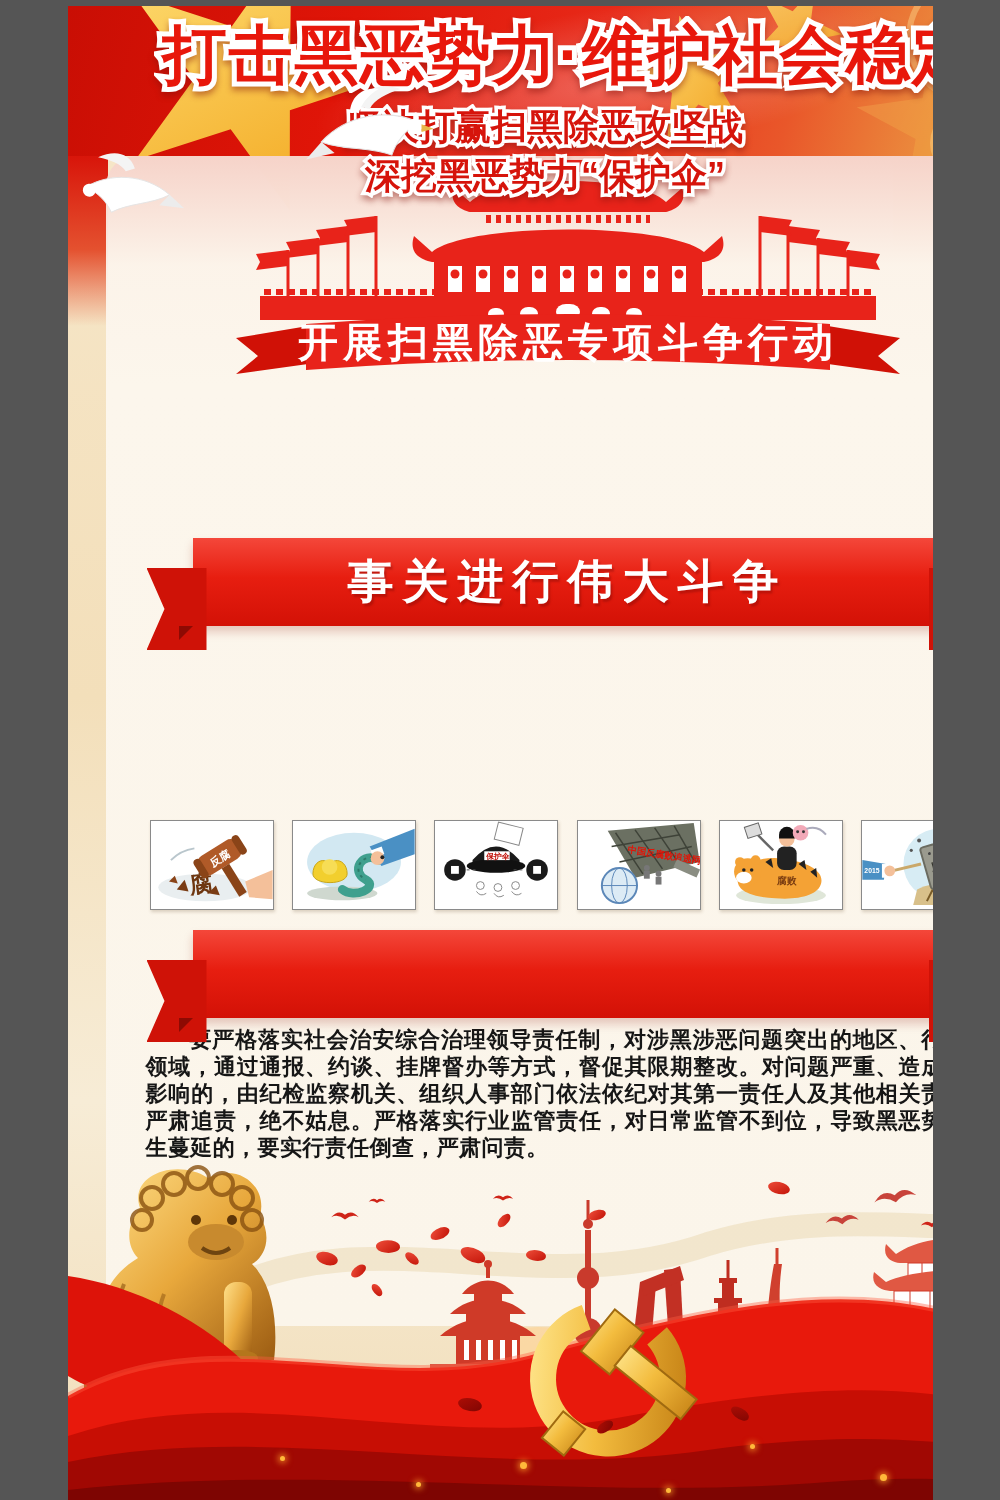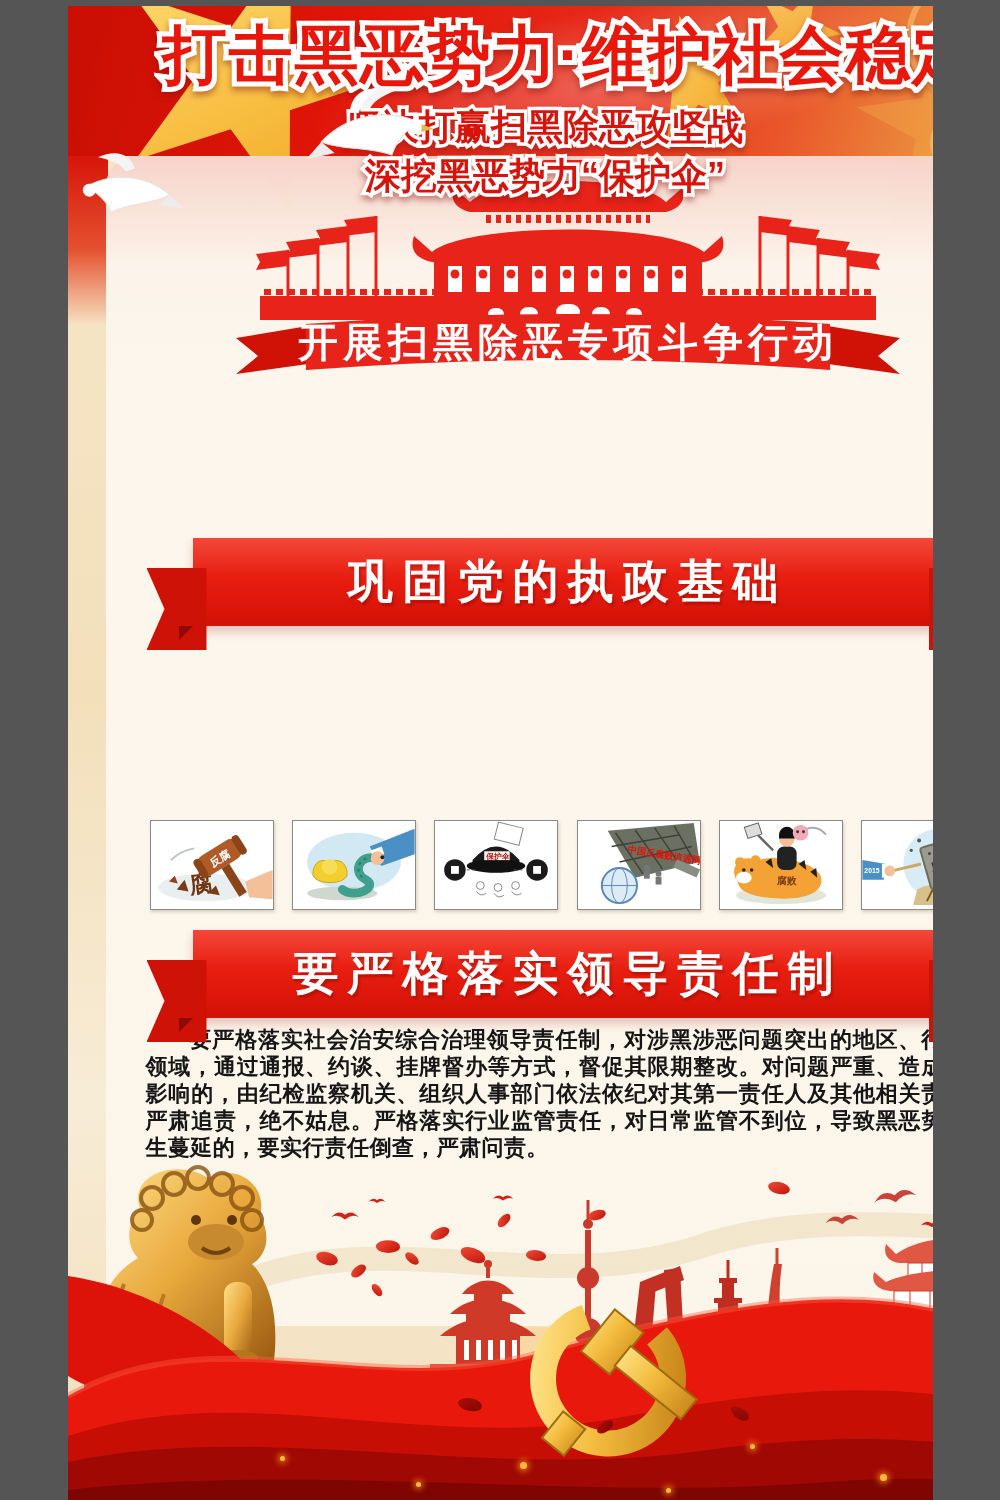--- a/index.html
+++ b/index.html
@@ -204,21 +204,21 @@
         <path d="M662,166 L660,174 L642,172 Z" fill="#960c04"></path>
         <path d="M138,166 Q400,146 662,166 L662,212 Q400,192 138,212 Z" fill="#e8231a"></path>
         <text x="400" y="198" text-anchor="middle" font-size="40" font-weight="900" letter-spacing="5" fill="#ffffff">开展扫黑除恶专项斗争行动</text>
       </g>
     </svg>
 
 
     <div class="section-ribbon ribbon1">
       <span class="fold fold-l"></span>
       <span class="fold fold-r"></span>
-      <span class="ribbon-heading">巩固党的执政基础</span>
+      <span class="ribbon-heading">事关进行伟大斗争</span>
     </div>
 
 
     <div class="cartoons">
       <div class="cartoon">
         <svg viewBox="0 0 124 90">
           <ellipse cx="55" cy="68" rx="48" ry="14" fill="#e9eef0"></ellipse>
           <path d="M96,62 L124,50 L124,80 L100,78 Z" fill="#f4c09a"></path>
           <text x="40" y="74" font-size="24" font-weight="bold" fill="#6e3610" transform="rotate(-8 40 74)">腐</text>
           <polygon points="26,70 34,60 38,72" fill="#7a3c14"></polygon>
@@ -349,21 +349,20 @@
           <text x="98" y="16" font-size="13" font-weight="bold" fill="#222">!</text>
           <circle cx="58" cy="20" r="2" fill="#555"></circle>
             <circle cx="50" cy="30" r="1.6" fill="#555"></circle>
         </svg>
       </div>
     </div>
 
     <div class="section-ribbon ribbon2">
       <span class="fold fold-l"></span>
       <span class="fold fold-r"></span>
-      <span class="ribbon-heading">要严格落实领导责任制</span>
     </div>
 
     <p class="para p3">要严格落实社会治安综合治理领导责任制，对涉黑涉恶问题突出的地区、行业、领域，通过通报、约谈、挂牌督办等方式，督促其限期整改。对问题严重、造成恶劣影响的，由纪检监察机关、组织人事部门依法依纪对其第一责任人及其他相关责任人严肃追责，绝不姑息。严格落实行业监管责任，对日常监管不到位，导致黑恶势力滋生蔓延的，要实行责任倒查，严肃问责。</p>
   </div>
 
   <div class="footer">
 
     <svg class="landmarks" viewBox="0 0 1000 230">
       <path d="M150,120 C300,40 470,130 640,70 C780,28 900,70 1000,44" stroke="#ead8b0" stroke-width="24" fill="none" opacity=".5" stroke-linecap="round"></path>
       <ellipse cx="470" cy="195" rx="80" ry="42" fill="#ffcf8a" opacity=".55"></ellipse>

